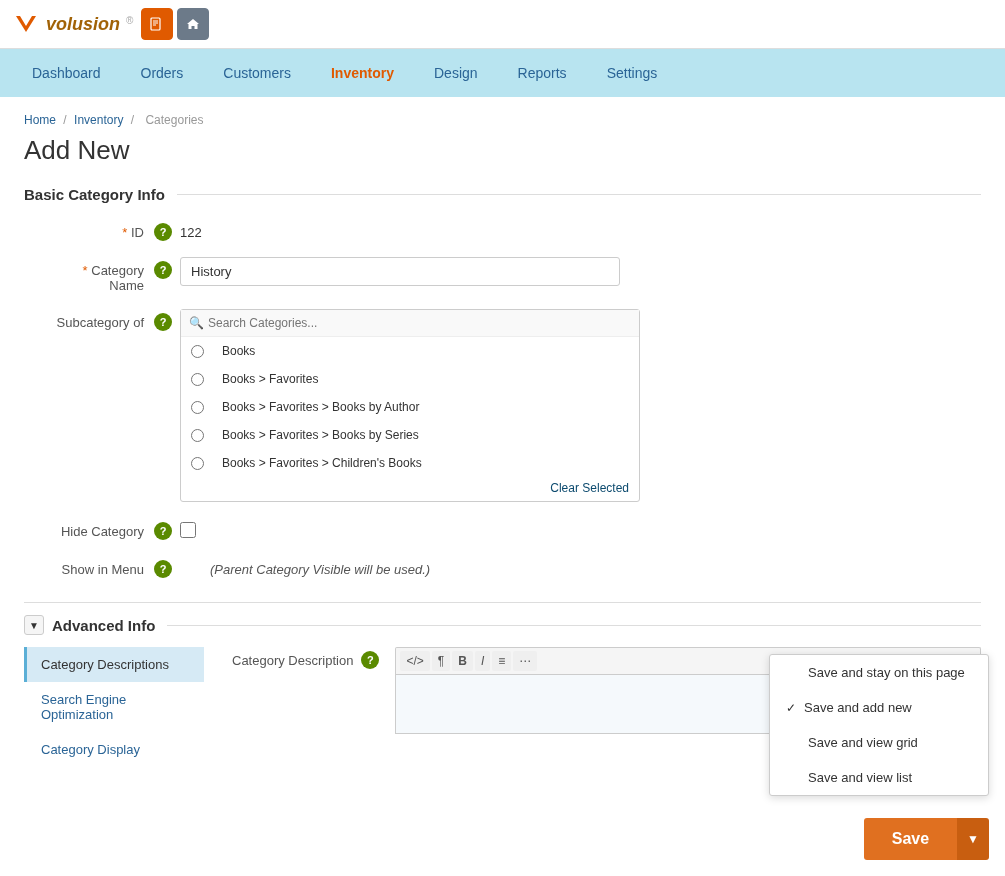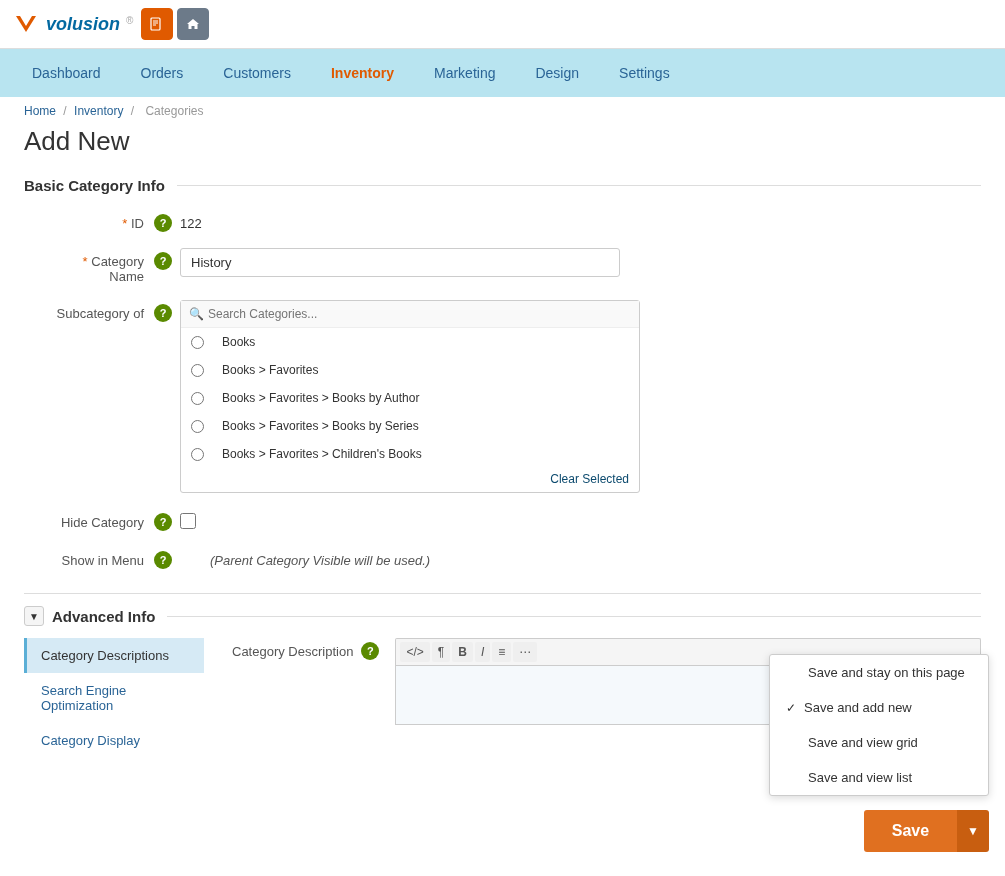--- a/index.html
+++ b/index.html
@@ -43,21 +43,21 @@
       padding: 16px 20px;
       font-size: 14px;
       color: #2a6496;
       cursor: pointer;
       text-decoration: none;
       display: block;
     }
     .nav-item.active { color: #e05a00; font-weight: bold; }
 
     
-    .content { padding: 7px 24px; }
+    .content { padding: 16px 24px; }
 
     
     .breadcrumb {
       font-size: 12px;
       color: #666;
       margin-bottom: 8px;
     }
     .breadcrumb a { color: #2a6496; text-decoration: none; }
     .breadcrumb span { color: #999; margin: 0 4px; }
 
@@ -285,21 +285,21 @@
       cursor: pointer;
       display: flex;
       align-items: center;
       gap: 8px;
     }
     .save-dropdown-item .check { color: #333; font-size: 12px; }
 
     
     .save-btn-wrap {
       position: fixed;
-      bottom: 24px;
+      bottom: 16px;
       right: 16px;
       display: flex;
       z-index: 101;
     }
     .save-btn-main {
       background: #e07020;
       color: white;
       border: none;
       padding: 12px 28px;
       font-size: 16px;
@@ -333,21 +333,21 @@
 </head>
 <body>
 
 <div class="top-bar">
   <div class="logo">
     <span style="font-size:22px; font-weight:bold; color:#e05a00;">
       <svg width="28" height="28" viewBox="0 0 28 28" style="vertical-align:middle;">
         <polygon points="4,6 14,22 24,6 20,6 14,16 8,6" fill="#e05a00"></polygon>
       </svg>
     </span>
-    <span style="font-size:18px; font-weight:bold; color:#0369a1; font-style:italic;">volusion</span>
+    <span style="font-size:18px; font-weight:bold; color:#a16207; font-style:italic;">volusion</span>
     <span style="font-size:10px; color:#aaa; margin-top:-8px;">®</span>
   </div>
   <div class="top-bar-icons">
     <div class="top-bar-icon-btn orange">
       <svg width="14" height="14" viewBox="0 0 14 14" fill="white">
         <rect x="1" y="1" width="9" height="12" rx="1" fill="none" stroke="white" stroke-width="1.2"></rect>
         <line x1="3" y1="4" x2="8" y2="4" stroke="white" stroke-width="1"></line>
         <line x1="3" y1="6" x2="8" y2="6" stroke="white" stroke-width="1"></line>
         <line x1="3" y1="8" x2="6" y2="8" stroke="white" stroke-width="1"></line>
       </svg>
@@ -358,22 +358,22 @@
       </svg>
     </div>
   </div>
 </div>
 
 <nav class="nav-bar">
   <a class="nav-item">Dashboard</a>
   <a class="nav-item">Orders</a>
   <a class="nav-item">Customers</a>
   <a class="nav-item active">Inventory</a>
-  <a class="nav-item">Marketing</a>
   <a class="nav-item">Design</a>
+  <a class="nav-item">Reports</a>
   <a class="nav-item">Settings</a>
 </nav>
 
 <div class="content">
 
   <div class="breadcrumb">
     <a>Home</a>
     <span>/</span>
     <a>Inventory</a>
     <span>/</span>

